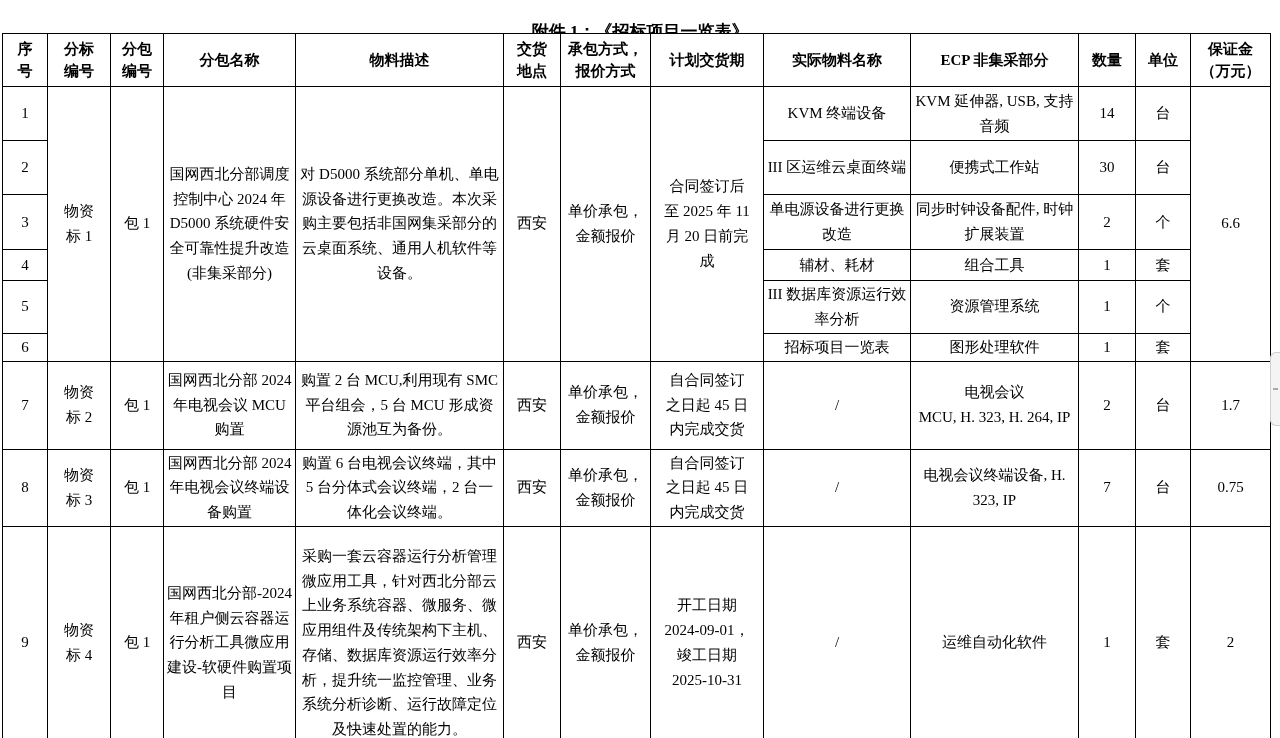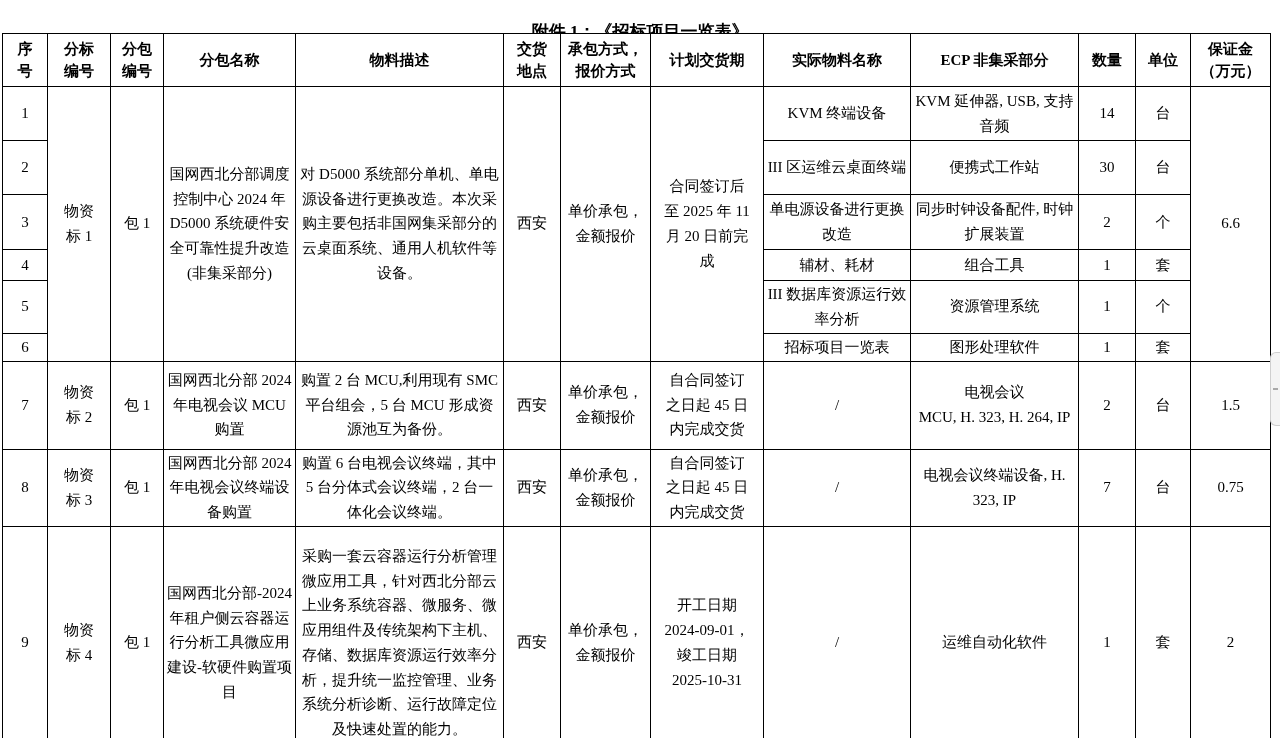--- a/index.html
+++ b/index.html
@@ -157,21 +157,21 @@
       <td>单价承包，
 金额报价</td>
       <td>自合同签订
 之日起 45 日
 内完成交货</td>
       <td>/</td>
       <td>电视会议
 MCU, H. 323, H. 264, IP</td>
       <td>2</td>
       <td>台</td>
-      <td>1.5</td>
+      <td>1.7</td>
     </tr>
 
     <tr class="r8">
       <td>8</td>
       <td>物资
 标 3</td>
       <td>包 1</td>
       <td>国网西北分部 2024 年电视会议终端设备购置</td>
       <td>购置 6 台电视会议终端，其中 5 台分体式会议终端，2 台一体化会议终端。</td>
       <td>西安</td>

